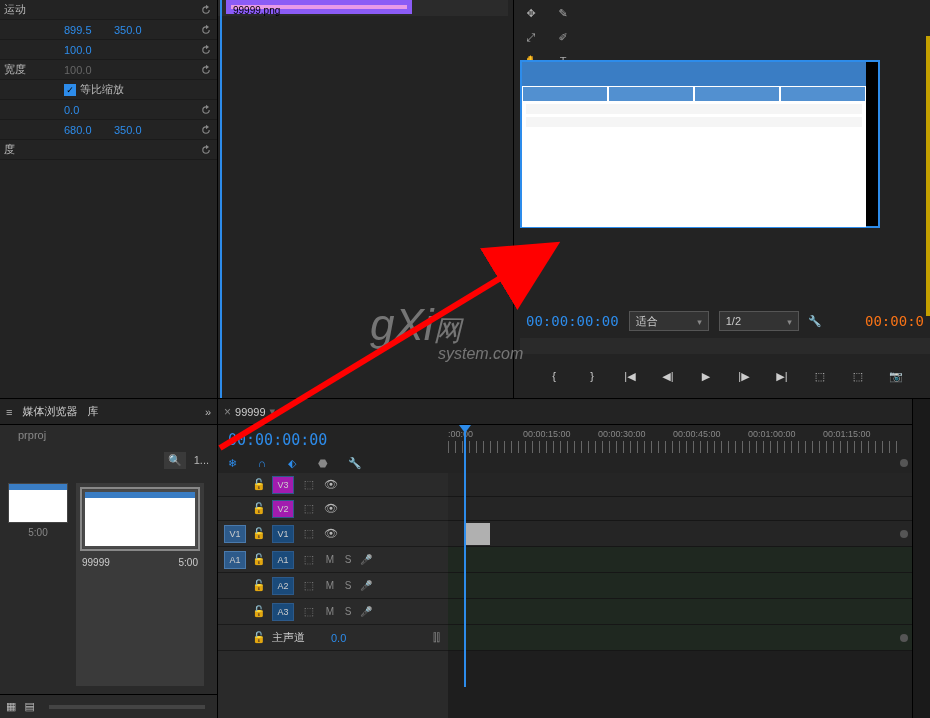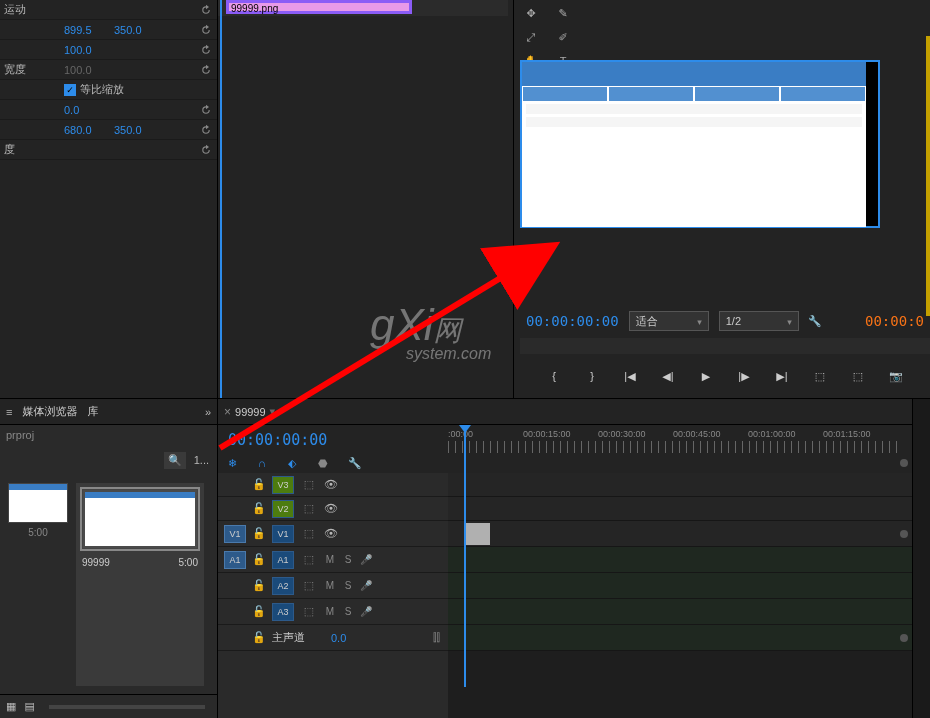--- a/index.html
+++ b/index.html
@@ -13,21 +13,21 @@
 .eff-row { display: flex; align-items: center; height: 20px; padding: 0 4px; border-bottom: 1px solid #1a1a1a; position: relative; }
 .eff-label { flex: 0 0 60px; color: #b8b8b8; }
 .eff-val { color: #2d8ceb; width: 50px; text-align: left; cursor: ew-resize; }
 .eff-val.dim { color: #666; }
 .eff-reset { position: absolute; right: 4px; color: #888; width: 14px; height: 14px; display: flex; align-items: center; justify-content: center; }
 .eff-reset svg { width: 12px; height: 12px; }
 .eff-check { width: 12px; height: 12px; background: #2d8ceb; margin-right: 4px; display: flex; align-items: center; justify-content: center; color: #000; font-size: 9px; }
 
 
 .clip-bar { position: absolute; top: 0; left: 0; right: 5px; height: 16px; background: #2b2b2b; }
-.clip { position: absolute; top: 0; left: 8px; width: 186px; height: 14px; background: #e89ae8; border: 3px solid #8b5cf6; color: #000; font-size: 10px; padding-left: 2px; line-height: 12px; }
+.clip { position: absolute; top: 0; left: 8px; width: 186px; height: 14px; background: #e89ae8; border: 5px solid #8b5cf6; color: #000; font-size: 10px; padding-left: 2px; line-height: 12px; }
 .playhead-blue { position: absolute; top: 0; left: 0; width: 2px; height: 100%; background: #2d8ceb; }
 
 
 .prog-tools-left { position: absolute; left: 0; top: 0; width: 68px; display: flex; flex-wrap: wrap; padding: 2px; gap: 2px; }
 .tool-btn { width: 30px; height: 22px; display: flex; align-items: center; justify-content: center; color: #aaa; }
 .prog-viewer { position: absolute; left: 6px; top: 60px; width: 360px; height: 168px; background: #000; border: 2px solid #2d8ceb; }
 .prog-image { position: absolute; left: 0; top: 0; width: 344px; height: 165px; background: #fff; }
 .prog-header { height: 24px; background: #3a7dc4; }
 .prog-subheader { height: 14px; background: #fff; display: flex; }
 .prog-subheader div { flex: 1; height: 100%; background: #5290d0; margin: 1px; }
@@ -78,39 +78,39 @@
 .tl-playhead::before { content: ''; position: absolute; top: -2px; left: -5px; width: 12px; height: 8px; background: #2d8ceb; clip-path: polygon(0 0, 100% 0, 50% 100%); }
 
 .tl-tracks { flex: 1; display: flex; }
 .tl-track-headers { width: 230px; background: #2a2a2a; }
 .track-row { height: 26px; display: flex; align-items: center; border-bottom: 1px solid #1a1a1a; gap: 6px; padding-left: 6px; }
 .track-row.h24 { height: 24px; }
 .track-src { width: 22px; height: 18px; background: #2d5a8a; color: #ccc; font-size: 9px; display: flex; align-items: center; justify-content: center; border: 1px solid #4a7aac; }
 .track-src.empty { background: transparent; border: none; }
 .track-lock { width: 14px; height: 14px; color: #888; }
 .track-tgt { width: 22px; height: 18px; background: #1a4a7a; color: #ccc; font-size: 9px; display: flex; align-items: center; justify-content: center; border: 1px solid #2d5a8a; }
-.track-tgt.dim { background: #4d7c0f; }
+.track-tgt.dim { background: #a21caf; }
 .track-toggle { width: 18px; height: 14px; color: #888; display: flex; align-items: center; justify-content: center; }
 .track-eye { width: 18px; }
 .track-letter { color: #888; width: 12px; text-align: center; font-size: 10px; }
 .master-val { color: #2d8ceb; margin-left: 20px; }
 
 .tl-track-content { flex: 1; position: relative; background: #1e1e1e; }
 .track-lane { height: 26px; border-bottom: 1px solid #161616; background: #252525; position: relative; }
 .track-lane.h24 { height: 24px; }
 .track-lane.audio { background: #1f2820; }
 .v1-clip { position: absolute; left: 16px; top: 2px; width: 26px; height: 22px; background: #b0b0b0; }
 .scroll-dot { position: absolute; right: 4px; width: 8px; height: 8px; background: #555; border-radius: 50%; }
 
 .right-strip { width: 18px; background: #1a1a1a; border-left: 1px solid #000; }
 .right-yellow { position: absolute; right: 0; top: 36px; width: 4px; height: 280px; background: #c4a000; }
 
 
 .watermark { position: absolute; left: 370px; top: 300px; font-size: 44px; color: rgba(200,200,200,0.5); font-style: italic; font-family: Georgia, serif; pointer-events: none; z-index: 100; }
-.watermark .sub { font-size: 16px; display: block; margin-left: 36px; margin-top: -6px; }
+.watermark .sub { font-size: 16px; display: block; margin-left: 68px; margin-top: -6px; }
 .arrow { position: absolute; z-index: 101; pointer-events: none; }
 
 .chev::after { content: '▾'; font-size: 9px; color: #888; }
 </style>
 </head>
 <body>
 
 <div class="top-row">
 
   <div class="effects-panel">
@@ -246,21 +246,21 @@
 
 <div class="bottom-row">
 
   <div class="media-browser">
     <div class="mb-tabs">
       <span>≡</span>
       <span class="mb-tab">媒体浏览器</span>
       <span class="mb-tab">库</span>
       <span style="margin-left:auto">»</span>
     </div>
-    <div style="padding:4px 6px;color:#888;">prproj</div>
+    <div style="padding:4px 18px;color:#888;">prproj</div>
     <div class="mb-search">
       <span style="background:#3a3a3a;padding:2px 4px;">🔍</span>
       <span>1...</span>
     </div>
     <div class="mb-thumbs">
       <div class="thumb">
         <div class="thumb-img">
             <div class="thumb-hdr"></div>
           </div>
         <div class="thumb-label">5:00</div>

